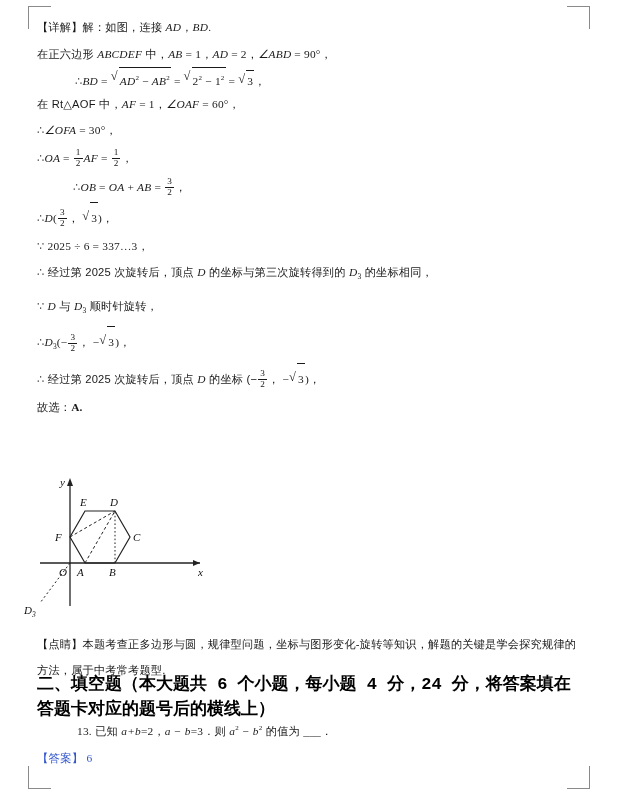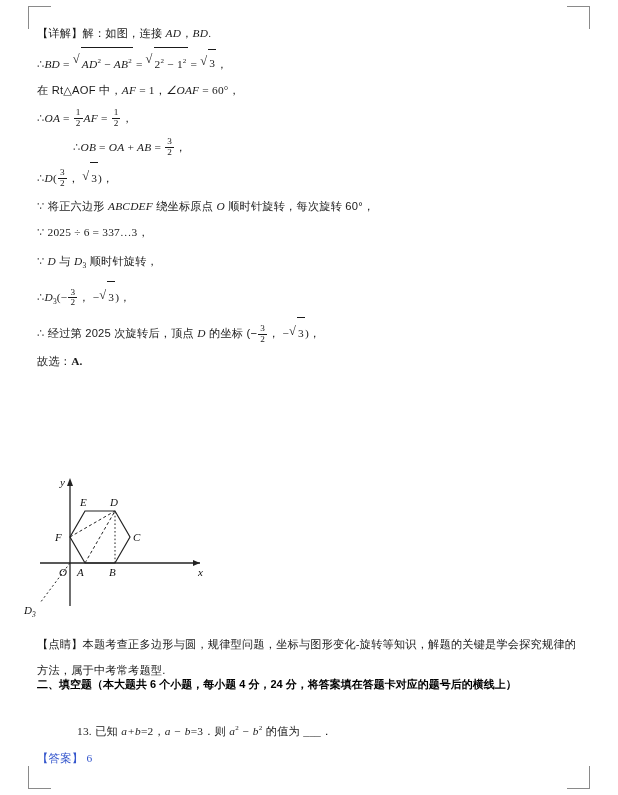--- a/index.html
+++ b/index.html
@@ -31,21 +31,21 @@
   }
   .crop.tl { left: 28px;  top: 6px;   border-top-width: 1px;    border-left-width: 1px; }
   .crop.tr { right: 28px; top: 6px;   border-top-width: 1px;    border-right-width: 1px; }
   .crop.bl { left: 28px;  bottom: 6px;border-bottom-width: 1px; border-left-width: 1px; }
   .crop.br { right: 28px; bottom: 6px;border-bottom-width: 1px; border-right-width: 1px; }
 
   
   .body-wrap {
     position: absolute;
     left: 37px;
-    top: 20px;
+    top: 14px;
     width: 548px;
   }
   .line {
     font-size: 11.4px;
     line-height: 26.5px;
     white-space: nowrap;
     color: #1a1a1a;
     letter-spacing: 0.2px;
   }
   .line.wrapline { white-space: normal; }
@@ -86,74 +86,80 @@
     position: absolute;
     left: 22px;
     top: 468px;
     width: 210px;
     height: 150px;
   }
   .figure svg { display: block; }
 
   
   .section-head {
-    font-family: Liberation Sans, sans-serif;
+    font-family: Liberation Mono, monospace;
     font-weight: bold;
-    font-size: 11px;
+    font-size: 17px;
     line-height: 25px;
     color: #000;
   }
 </style>
 </head>
 <body>
 
 <div class="page">
 
   <div class="crop tl"></div>
   <div class="crop tr"></div>
   <div class="crop bl"></div>
   <div class="crop br"></div>
 
   <div class="body-wrap">
 
     <div class="line">
       <span class="cn">【详解】</span><span class="cn">解：如图，连接 </span><span class="mi">AD</span><span class="cn">，</span><span class="mi">BD</span><span>.</span>
     </div>
 
-
-    <div class="line" style="line-height:27px;">
+    <div class="line">
+      <span class="cn">在正六边形 </span><span class="mi">ABCDEF</span><span class="cn"> 中，</span><span class="mi">AB</span><span> = 1</span><span class="cn">，</span><span class="mi">AD</span><span> = 2</span><span class="cn">，</span><span class="mi">∠ABD</span><span> = 90°</span><span class="cn">，</span>
+    </div>
+
+    <div class="line" style="line-height:20px;margin-left:38px;">
       <span>∴</span><span class="mi">BD</span><span> = </span><span class="rad"><span class="radbody"><span class="mi">AD</span><sup class="exp">2</sup> − <span class="mi">AB</span><sup class="exp">2</sup></span></span><span> = </span><span class="rad"><span class="radbody"><span>2</span><sup class="exp">2</sup> − <span>1</span><sup class="exp">2</sup></span></span><span> = </span><span class="rad"><span class="radbody"><span>3</span></span></span><span class="cn">，</span>
     </div>
 
     <div class="line">
       <span class="cn">在 Rt△AOF 中，</span><span class="mi">AF</span><span> = 1</span><span class="cn">，</span><span class="mi">∠OAF</span><span> = 60°</span><span class="cn">，</span>
     </div>
 
+    <div class="line">
+      <span>∴</span><span class="mi">∠OFA</span><span> = 30°</span><span class="cn">，</span>
+    </div>
 
     <div class="line" style="line-height:29px;">
       <span>∴</span><span class="mi">OA</span><span> = </span><span class="frac"><span class="num">1</span><span class="den">2</span></span><span class="mi">AF</span><span> = </span><span class="frac"><span class="num">1</span><span class="den">2</span></span><span class="cn">，</span>
     </div>
 
     <div class="line" style="line-height:29px;margin-left:36px;">
       <span>∴</span><span class="mi">OB</span><span> = </span><span class="mi">OA</span><span> + </span><span class="mi">AB</span><span> = </span><span class="frac"><span class="num">3</span><span class="den">2</span></span><span class="cn">，</span>
     </div>
 
     <div class="line" style="line-height:30px;">
       <span>∴</span><span class="mi">D</span><span>(</span><span class="frac"><span class="num">3</span><span class="den">2</span></span><span class="cn">，</span> <span class="rad"><span class="radbody">3</span></span><span>)</span><span class="cn">，</span>
     </div>
 
-    <div class="line">
-      <span>∵</span><span class="cn"> 将正六边形 </span><span class="mi">ABCDEF</span><span class="cn"> 绕坐标原点 </span><span class="mi">O</span><span class="cn"> 顺时针旋转，每次旋转 60°，</span>
-    </div>
 
 
     <div class="line">
       <span>∵</span><span> 2025 ÷ 6 = 337…3，</span>
     </div>
 
+    <div class="line">
+      <span>∴</span><span class="cn"> 经过第 2025 次旋转后，顶点 </span><span class="mi">D</span><span class="cn"> 的坐标与第三次旋转得到的 </span><span class="mi">D</span><sub class="sb">3</sub><span class="cn"> 的坐标相同，</span>
+    </div>
 
     <div class="line" style="line-height:30px;">
       <span>∵</span><span class="mi"> D</span><span class="cn"> 与 </span><span class="mi">D</span><sub class="sb">3</sub><span class="cn"> 顺时针旋转，</span>
     </div>
 
     <div class="line" style="line-height:30px;">
       <span>∴</span><span class="mi">D</span><sub class="sb">3</sub><span>(−</span><span class="frac"><span class="num">3</span><span class="den">2</span></span><span class="cn">，</span> <span>−</span><span class="rad"><span class="radbody">3</span></span><span>)</span><span class="cn">，</span>
     </div>
 
     <div class="line" style="line-height:30px;">

